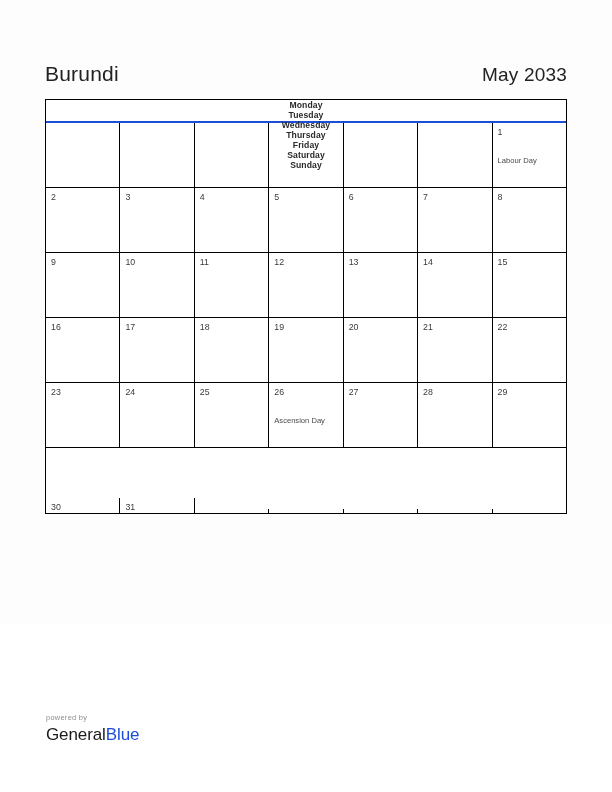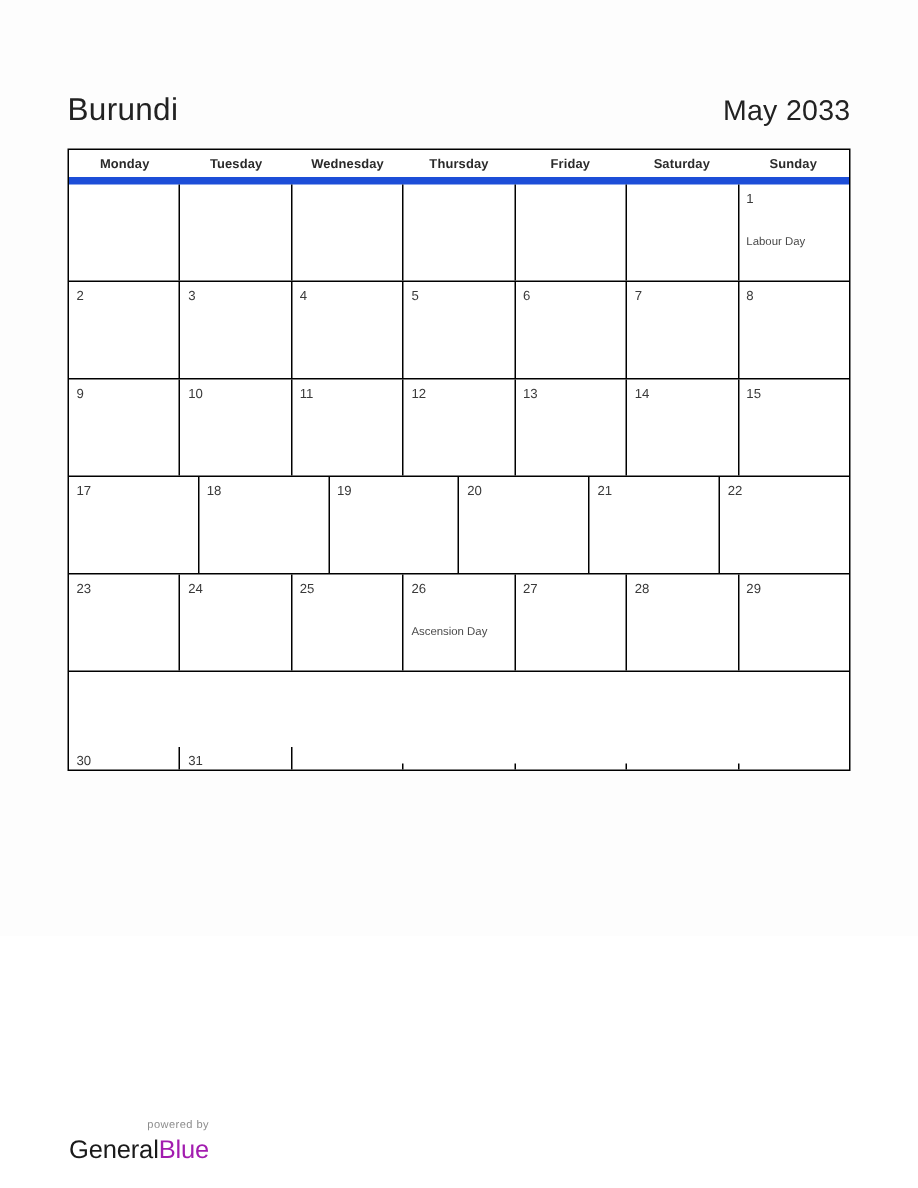--- a/index.html
+++ b/index.html
@@ -55,22 +55,23 @@
     left: 45px;
     top: 99px;
     width: 522px;
     border: 1px solid #000000;
     box-sizing: border-box;
     background: #ffffff;
   }
   .weekday-row {
     display: flex;
     height: 23px;
-    border-bottom: 5px solid #1d4ed8;
-    box-sizing: border-box;
+    border-bottom: 2px solid #1d4ed8;
+    box-sizing: border-box;
+    flex-direction: column;
   }
   .weekday-cell {
     flex: 1 1 0;
     display: flex;
     align-items: center;
     justify-content: center;
     font-size: 8.6px;
     font-weight: 700;
     color: #2a2a2a;
     letter-spacing: 0.1px;
@@ -132,39 +133,38 @@
   }
   .notes-line {
     height: 22px;
     border-top: 1px solid #9a9a9a;
   }
 
   
   .footer {
     position: absolute;
     left: 46px;
-    top: 745px;
-    text-align: right;
+    top: 713px;
   }
   .powered-by {
     font-size: 7.4px;
     color: #8c8c8c;
     letter-spacing: 0.3px;
     line-height: 10px;
     display: block;
   }
   .brand {
     font-size: 17px;
     line-height: 21px;
     letter-spacing: -0.1px;
     display: block;
     margin-top: 1px;
   }
   .brand-general { color: #1a1a1a; margin-top: 22px; }
-  .brand-blue { color: #a21caf; }
+  .brand-blue { color: #1d4ed8; }
 </style>
 </head>
 <body>
 
 <div class="page">
 
   <div class="cal-header">
     <div class="cal-title">Burundi</div>
     <div class="cal-period">May 2033</div>
   </div>
@@ -233,20 +233,23 @@
           </div>
           <div class="day-cell">
             <span class="day-number">14</span>
           </div>
           <div class="day-cell">
             <span class="day-number">15</span>
           </div>
         </div>
         <div class="week-row">
           <div class="day-cell">
+            <span class="day-number">16</span>
+          </div>
+          <div class="day-cell">
             <span class="day-number">17</span>
           </div>
           <div class="day-cell">
             <span class="day-number">18</span>
           </div>
           <div class="day-cell">
             <span class="day-number">19</span>
           </div>
           <div class="day-cell">
             <span class="day-number">20</span>

